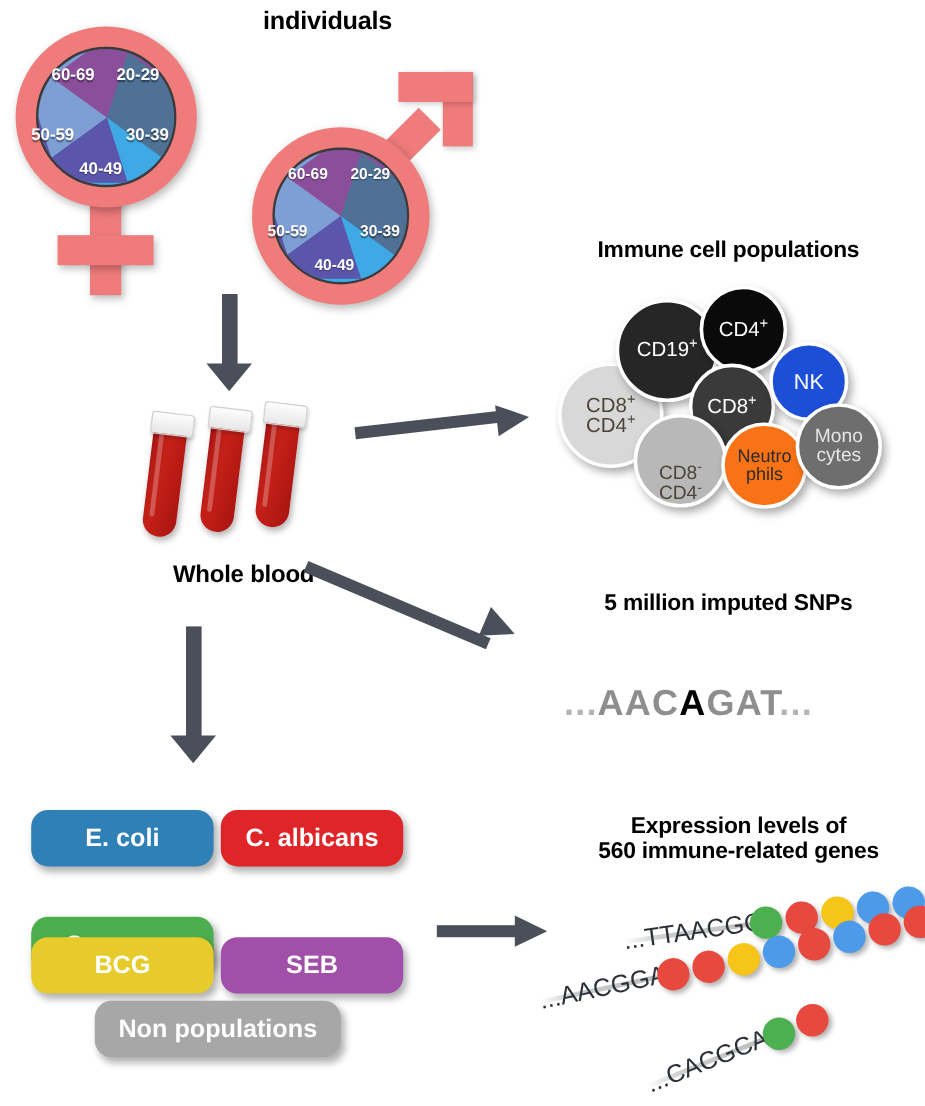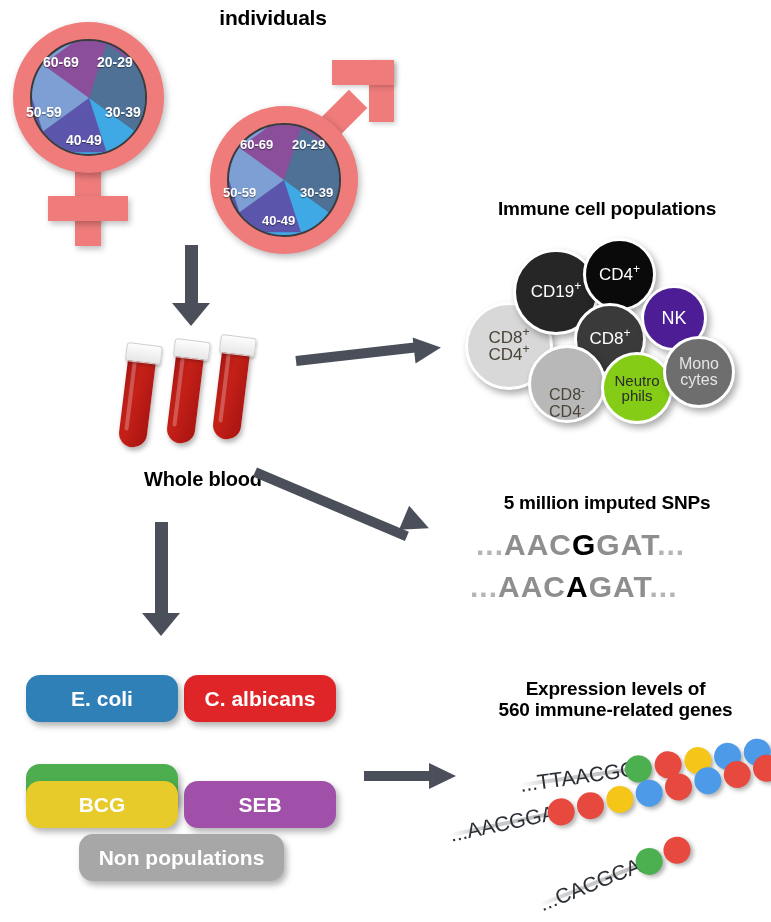--- a/index.html
+++ b/index.html
@@ -207,52 +207,49 @@
   </div>
 
   <div class="cell" style="left:128px;top:3px;width:73px;height:73px;background:#0A0A0A;color:#ffffff;font-size:17px;">
     <div><span>CD4</span><sup>+</sup></div>
   </div>
 
   <div class="cell" style="left:119px;top:68px;width:72px;height:72px;background:#3A3A3A;color:#ffffff;font-size:17px;">
     <div><span>CD8</span><sup>+</sup></div>
   </div>
 
-  <div class="cell" style="left:186px;top:50px;width:66px;height:66px;background:#4c1d95;color:#ffffff;font-size:18px;text-align:center;">
+  <div class="cell" style="left:186px;top:50px;width:66px;height:66px;background:#1d4ed8;color:#ffffff;font-size:18px;text-align:center;">
     <div>NK</div>
   </div>
 
   <div class="cell" style="left:73px;top:110px;width:78px;height:78px;background:#B8B8B8;color:#4A4439;font-size:16px;align-items:flex-end;">
     <div>
       <div><span>CD8</span><sup>-</sup></div>
       <div><span>CD4</span><sup>-</sup></div>
     </div>
   </div>
 
-  <div class="cell" style="left:146px;top:117px;width:72px;height:72px;background:#84cc16;color:#2B2B2B;font-size:15px;">
+  <div class="cell" style="left:146px;top:117px;width:72px;height:72px;background:#f97316;color:#2B2B2B;font-size:15px;">
     <div>
       <div>Neutro</div>
       <div>phils</div>
     </div>
   </div>
 
   <div class="cell" style="left:208px;top:101px;width:72px;height:72px;background:#6E6E6E;color:#e5e5e5;font-size:16px;">
     <div>
       <div>Mono</div>
       <div>cytes</div>
     </div>
   </div>
 </div>
 
 <div class="abs hdr" style="left:443px;top:492px;width:328px;font-size:19px;">5 million imputed SNPs</div>
 
 <div class="abs" style="left:470px;top:528px;width:280px;height:90px;">
-  <div class="snp-row" style="left:6px;top:0px;font-size:30px;letter-spacing:1px;">
-    <span class="dim">...</span><span class="mid">AAC</span><span class="hot">G</span><span class="mid">GAT</span><span class="dim">...</span>
-  </div>
   <div class="snp-row" style="left:0px;top:42px;font-size:30px;letter-spacing:1px;">
     <span class="dim">...</span><span class="mid">AAC</span><span class="hot">A</span><span class="mid">GAT</span><span class="dim">...</span>
   </div>
 </div>
 
 <div class="abs" style="left:26px;top:675px;width:320px;height:225px;">
   <div class="pill" style="left:158px;top:0px;width:152px;height:47px;background:#E02529;font-size:21px;">C. albicans</div>
   <div class="pill" style="left:0px;top:0px;width:152px;height:47px;background:#3080B8;font-size:21px;">E. coli</div>
 
   <div class="pill" style="left:0px;top:53px;width:152px;height:47px;background:#4CAE4F;font-size:21px;margin-top:36px;">S. aureus</div>

